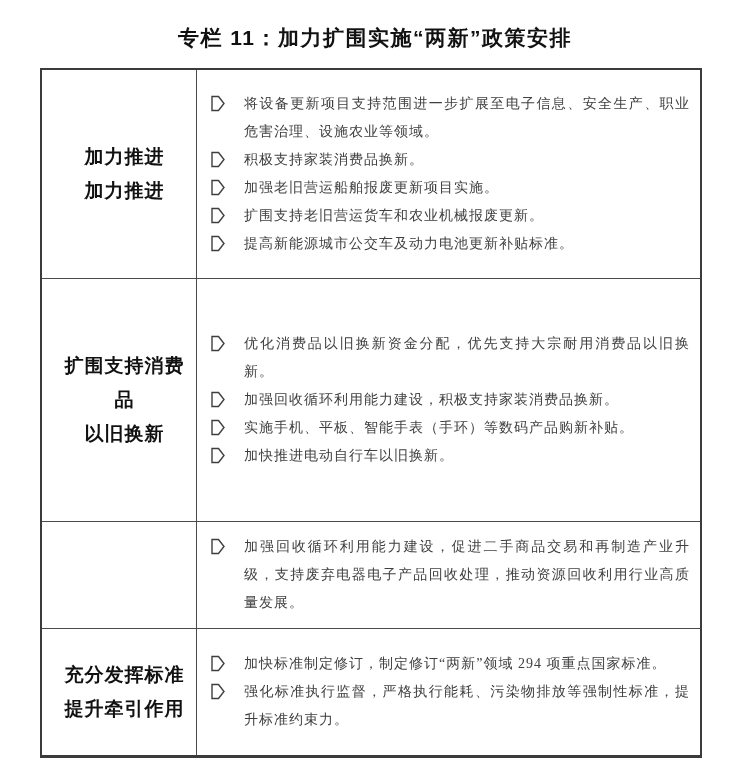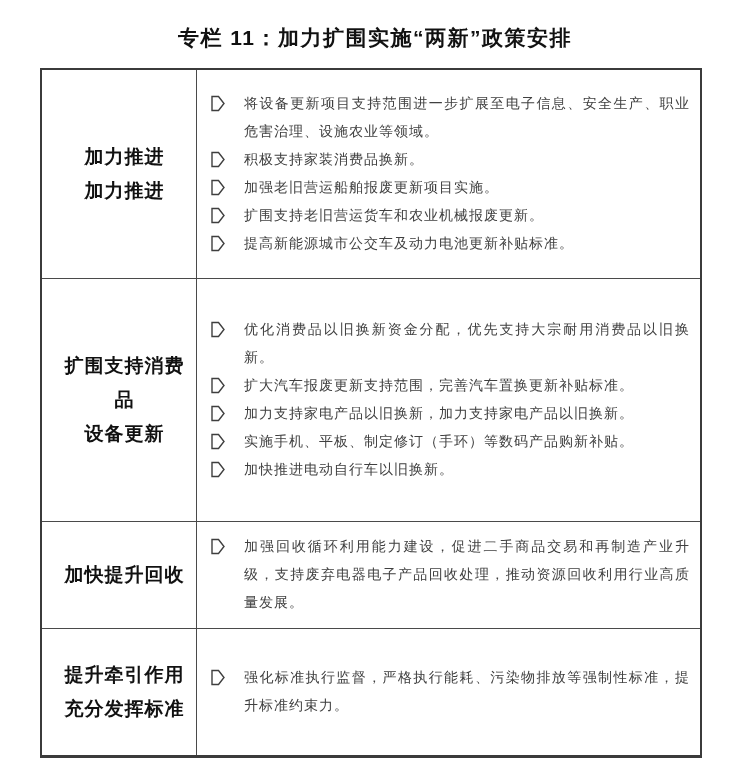--- a/index.html
+++ b/index.html
@@ -146,91 +146,90 @@
               </svg>
             </span>
             <span class="item-text">提高新能源城市公交车及动力电池更新补贴标准。</span>
           </div>
         </div>
       </div>
       <div class="policy-row">
         <div class="label-cell">
           <div class="label-lines">
             <div class="label-line">扩围支持消费品</div>
-            <div class="label-line">设备更新</div>
+            <div class="label-line">以旧换新</div>
           </div>
         </div>
         <div class="content-cell">
           <div class="item">
             <span class="bullet">
               <svg width="14" height="17" viewBox="0 0 14 17" aria-hidden="true">
                 <polygon points="1,1.5 7.5,1.5 13,8.5 7.5,15.5 1,15.5" fill="none" stroke="#3f3f3f" stroke-width="1.4"></polygon>
               </svg>
             </span>
             <span class="item-text">优化消费品以旧换新资金分配，优先支持大宗耐用消费品以旧换新。</span>
           </div>
           <div class="item">
             <span class="bullet">
               <svg width="14" height="17" viewBox="0 0 14 17" aria-hidden="true">
                 <polygon points="1,1.5 7.5,1.5 13,8.5 7.5,15.5 1,15.5" fill="none" stroke="#3f3f3f" stroke-width="1.4"></polygon>
               </svg>
             </span>
-            <span class="item-text">扩大汽车报废更新支持范围，完善汽车置换更新补贴标准。</span>
-          </div>
-          <div class="item">
-            <span class="bullet">
-              <svg width="14" height="17" viewBox="0 0 14 17" aria-hidden="true">
-                <polygon points="1,1.5 7.5,1.5 13,8.5 7.5,15.5 1,15.5" fill="none" stroke="#3f3f3f" stroke-width="1.4"></polygon>
-              </svg>
-            </span>
-            <span class="item-text">加力支持家电产品以旧换新，加力支持家电产品以旧换新。</span>
-          </div>
-          <div class="item">
-            <span class="bullet">
-              <svg width="14" height="17" viewBox="0 0 14 17" aria-hidden="true">
-                <polygon points="1,1.5 7.5,1.5 13,8.5 7.5,15.5 1,15.5" fill="none" stroke="#3f3f3f" stroke-width="1.4"></polygon>
-              </svg>
-            </span>
-            <span class="item-text">实施手机、平板、制定修订（手环）等数码产品购新补贴。</span>
+            <span class="item-text">加强回收循环利用能力建设，积极支持家装消费品换新。</span>
+          </div>
+          <div class="item">
+            <span class="bullet">
+              <svg width="14" height="17" viewBox="0 0 14 17" aria-hidden="true">
+                <polygon points="1,1.5 7.5,1.5 13,8.5 7.5,15.5 1,15.5" fill="none" stroke="#3f3f3f" stroke-width="1.4"></polygon>
+              </svg>
+            </span>
+            <span class="item-text">实施手机、平板、智能手表（手环）等数码产品购新补贴。</span>
           </div>
           <div class="item">
             <span class="bullet">
               <svg width="14" height="17" viewBox="0 0 14 17" aria-hidden="true">
                 <polygon points="1,1.5 7.5,1.5 13,8.5 7.5,15.5 1,15.5" fill="none" stroke="#3f3f3f" stroke-width="1.4"></polygon>
               </svg>
             </span>
             <span class="item-text">加快推进电动自行车以旧换新。</span>
           </div>
         </div>
       </div>
       <div class="policy-row">
         <div class="label-cell">
           <div class="label-lines">
-            <div class="label-line">加快提升回收</div>
           </div>
         </div>
         <div class="content-cell">
           <div class="item">
             <span class="bullet">
               <svg width="14" height="17" viewBox="0 0 14 17" aria-hidden="true">
                 <polygon points="1,1.5 7.5,1.5 13,8.5 7.5,15.5 1,15.5" fill="none" stroke="#3f3f3f" stroke-width="1.4"></polygon>
               </svg>
             </span>
             <span class="item-text">加强回收循环利用能力建设，促进二手商品交易和再制造产业升级，支持废弃电器电子产品回收处理，推动资源回收利用行业高质量发展。</span>
           </div>
         </div>
       </div>
       <div class="policy-row">
         <div class="label-cell">
           <div class="label-lines">
+            <div class="label-line">充分发挥标准</div>
             <div class="label-line">提升牵引作用</div>
-            <div class="label-line">充分发挥标准</div>
-          </div>
-        </div>
-        <div class="content-cell">
+          </div>
+        </div>
+        <div class="content-cell">
+          <div class="item">
+            <span class="bullet">
+              <svg width="14" height="17" viewBox="0 0 14 17" aria-hidden="true">
+                <polygon points="1,1.5 7.5,1.5 13,8.5 7.5,15.5 1,15.5" fill="none" stroke="#3f3f3f" stroke-width="1.4"></polygon>
+              </svg>
+            </span>
+            <span class="item-text">加快标准制定修订，制定修订“两新”领域 294 项重点国家标准。</span>
+          </div>
           <div class="item">
             <span class="bullet">
               <svg width="14" height="17" viewBox="0 0 14 17" aria-hidden="true">
                 <polygon points="1,1.5 7.5,1.5 13,8.5 7.5,15.5 1,15.5" fill="none" stroke="#3f3f3f" stroke-width="1.4"></polygon>
               </svg>
             </span>
             <span class="item-text">强化标准执行监督，严格执行能耗、污染物排放等强制性标准，提升标准约束力。</span>
           </div>
         </div>
       </div>

